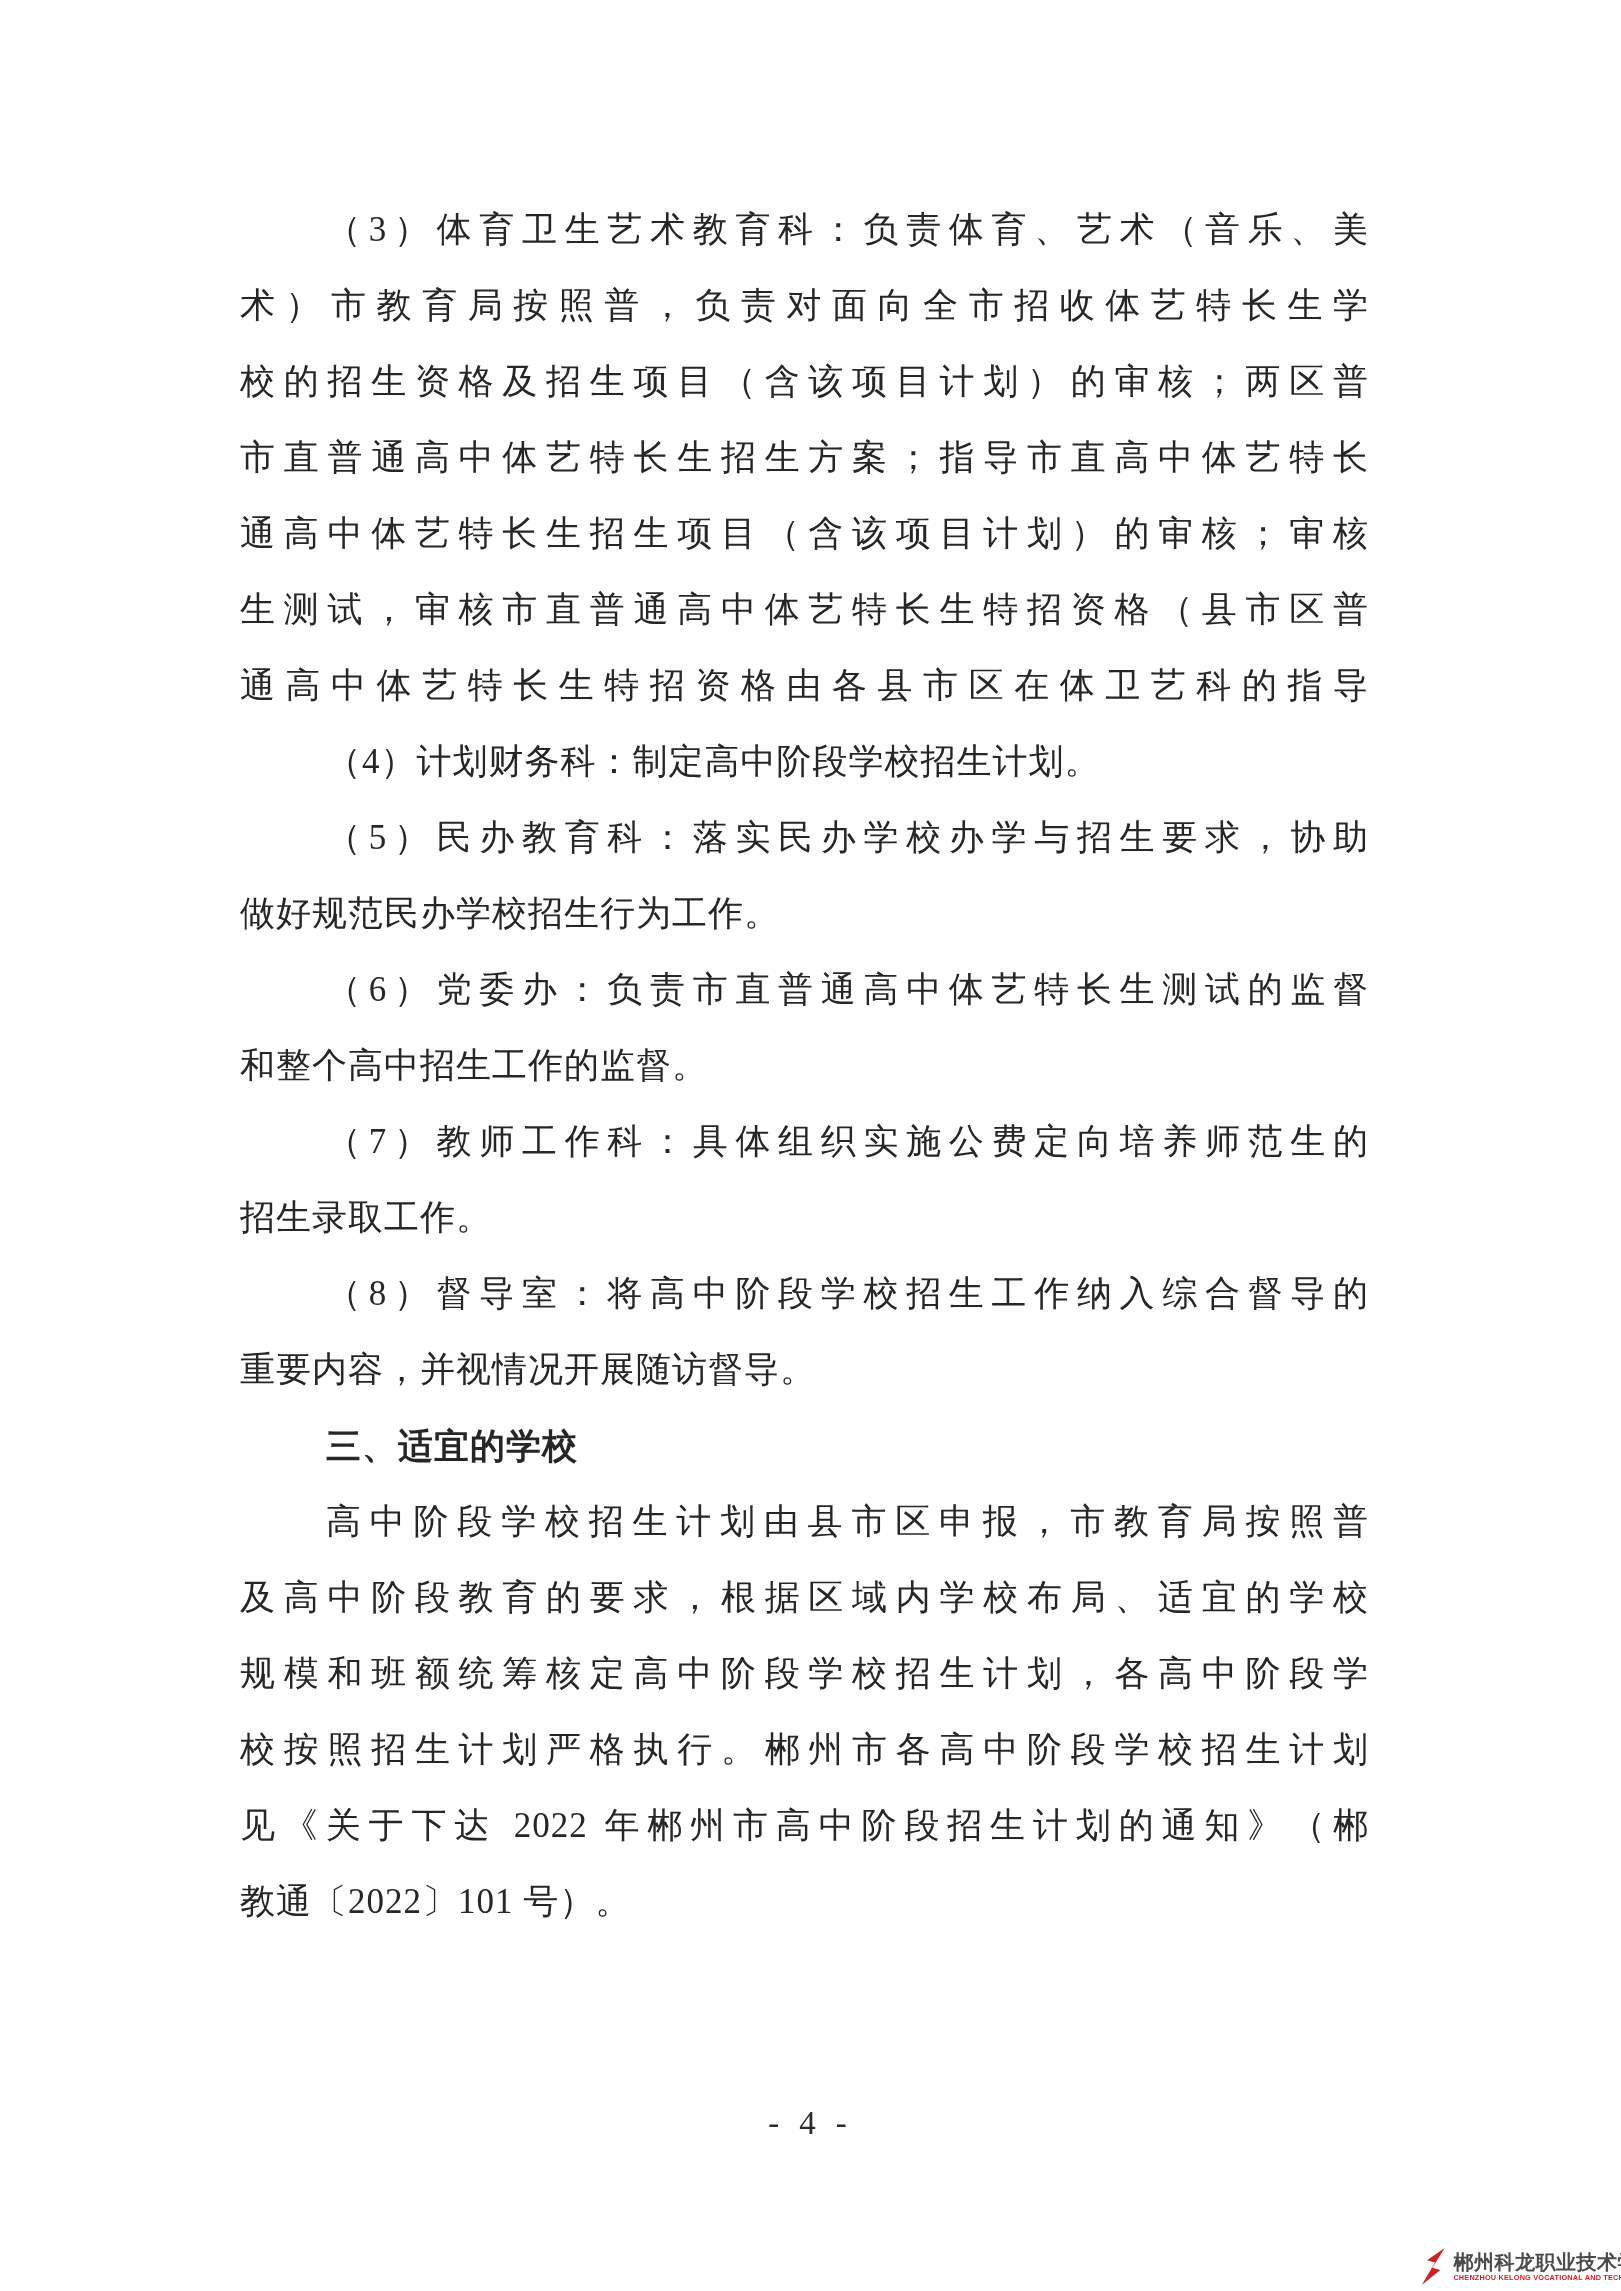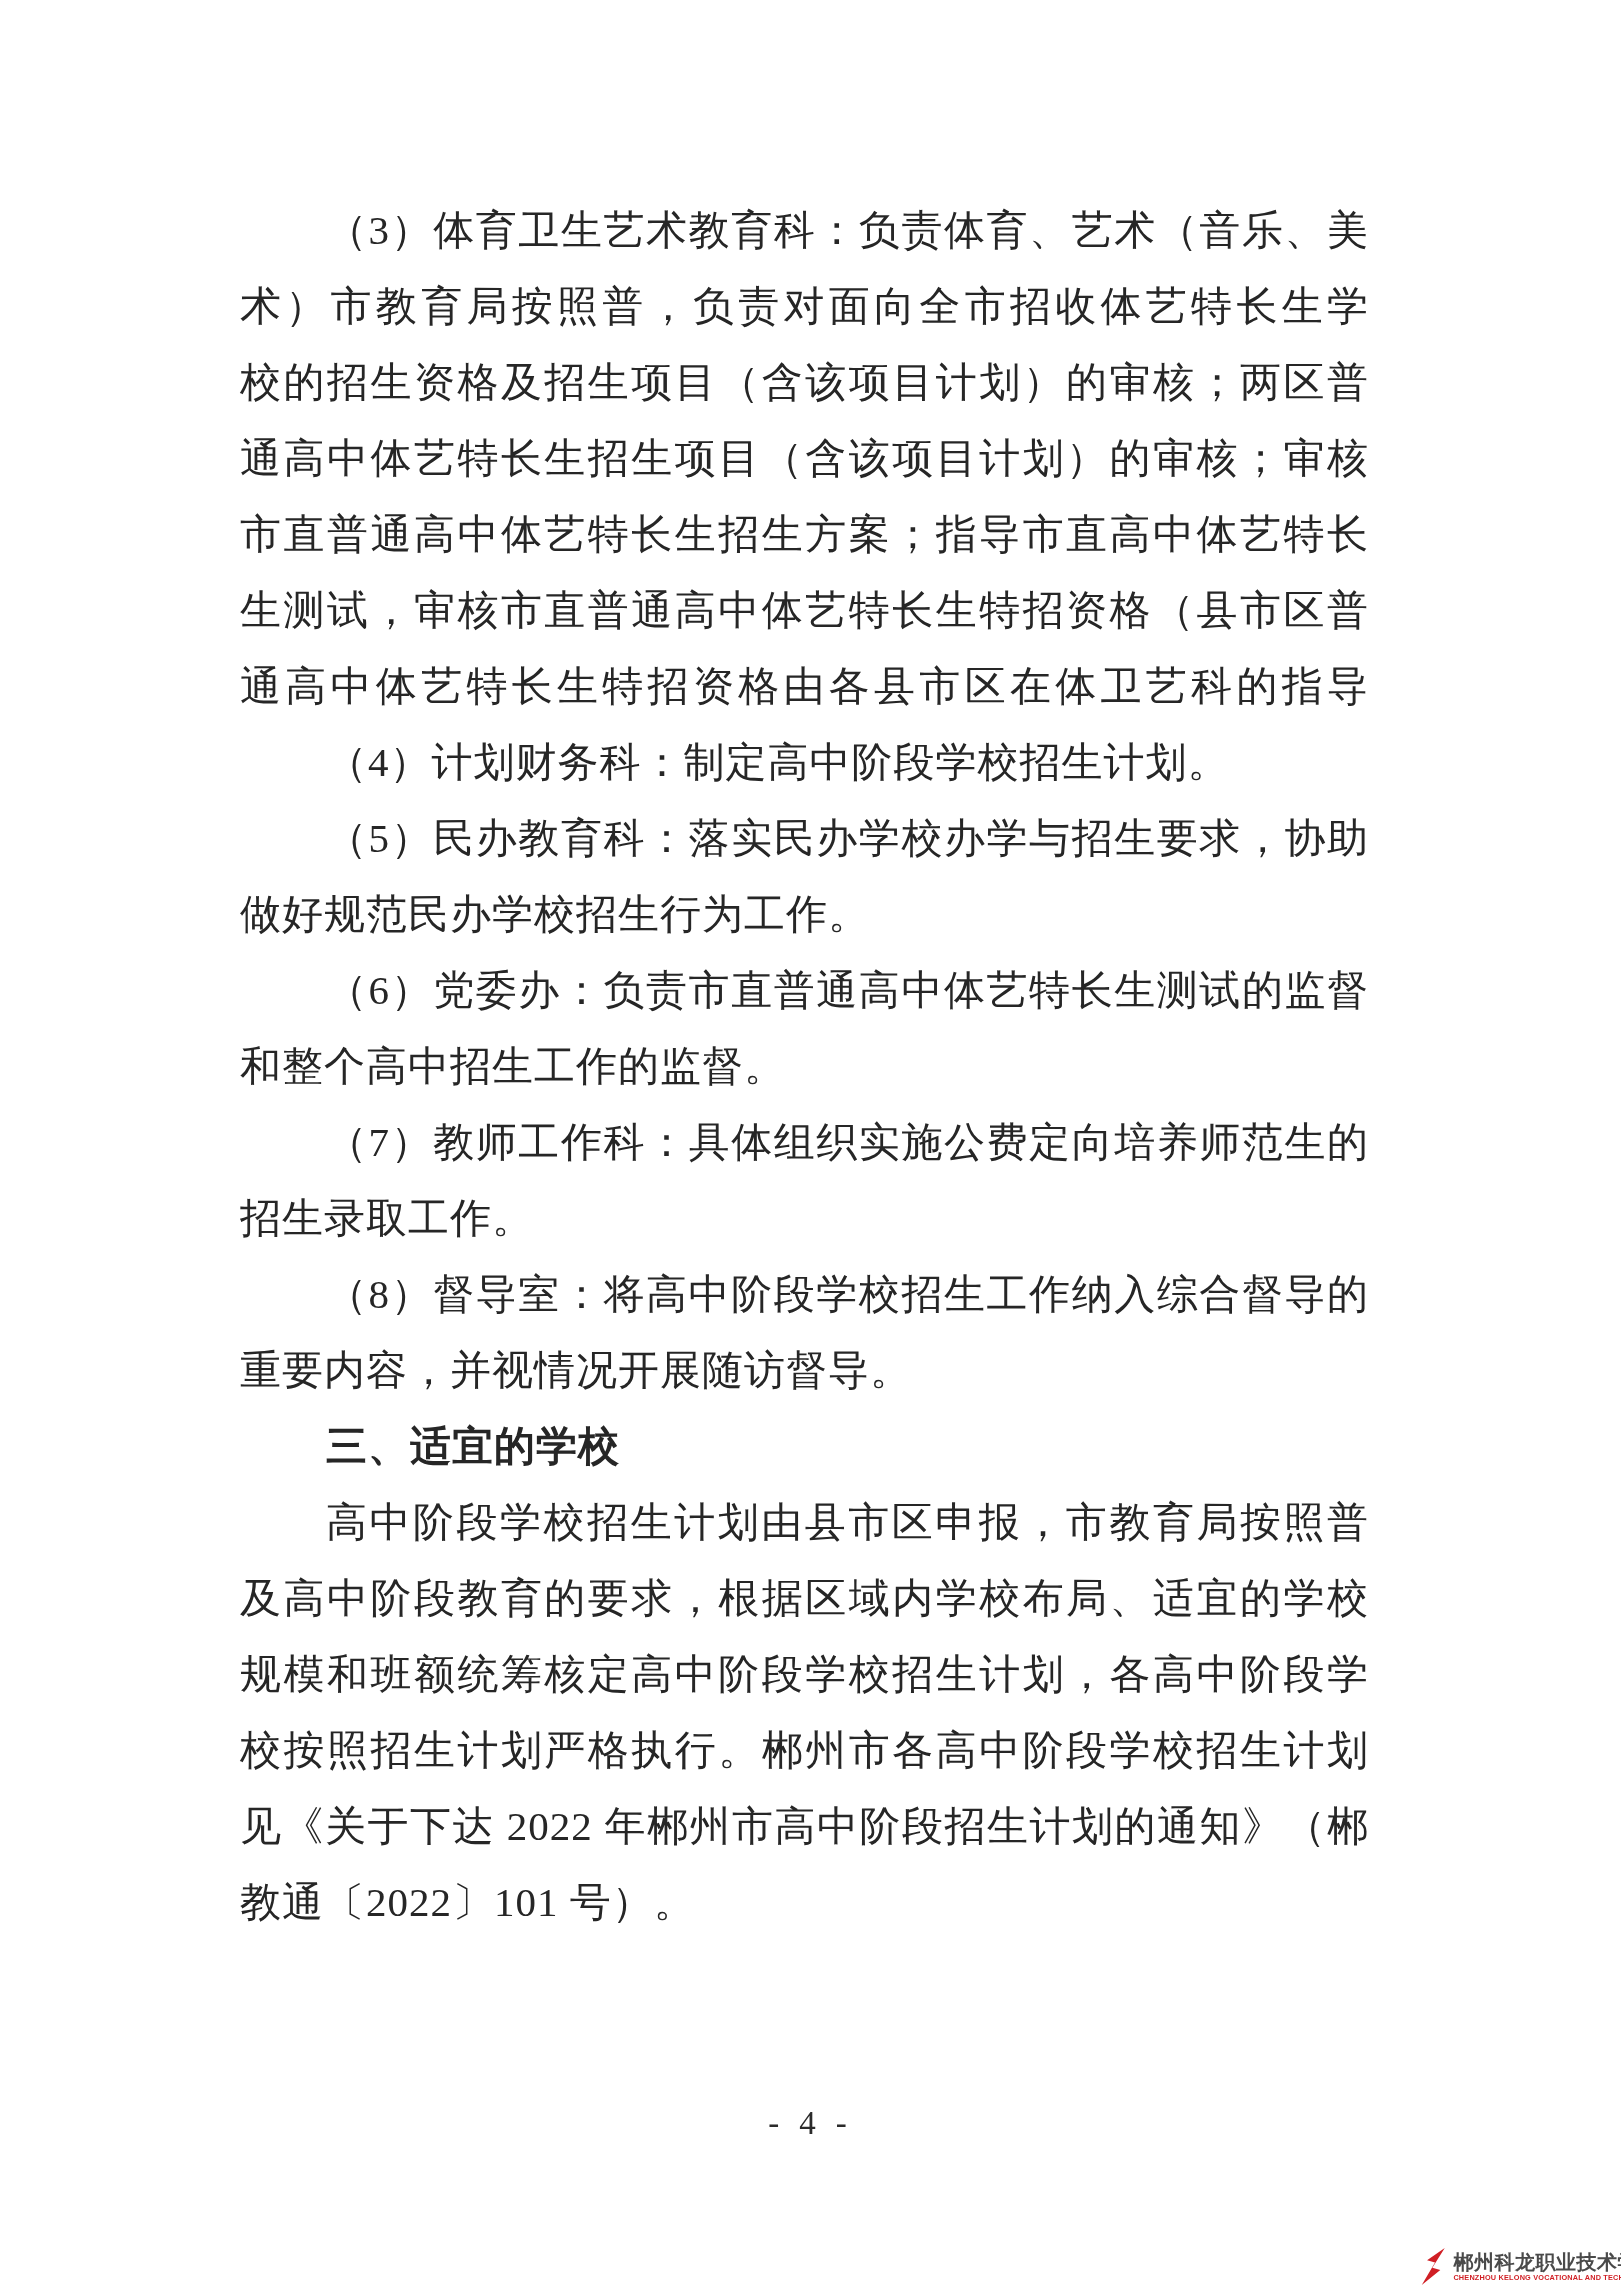--- a/index.html
+++ b/index.html
@@ -11,21 +11,21 @@
     color:#262626;
     font-family:"Liberation Serif","DejaVu Serif",serif;
     overflow:hidden;
   }
   .content{
     position:absolute;
     left:240px;top:192px;
     width:1129px;
   }
   .line{
-    font-size:41px;
+    font-size:35px;
     line-height:76px;
     letter-spacing:1px;
     text-align:justify;
     text-align-last:left;
     white-space:normal;
   }
   .line.fill{ text-align-last:justify; }
   .line.indent{ text-indent:86px; }
   .heading .line{
     font-family:"Liberation Sans","DejaVu Sans",sans-serif;
@@ -71,22 +71,22 @@
 </head>
 <body>
 
 <div class="page" style="background: rgb(255, 255, 255); color: rgb(38, 38, 38);">
 
   <main class="content" id="doc-content">
       <div class="para">
         <div class="line indent fill">（3）体育卫生艺术教育科：负责体育、艺术（音乐、美</div>
         <div class="line fill">术）市教育局按照普，负责对面向全市招收体艺特长生学</div>
         <div class="line fill">校的招生资格及招生项目（含该项目计划）的审核；两区普</div>
+        <div class="line fill">市直普通高中体艺特长生招生方案；指导市直高中体艺特长</div>
         <div class="line fill">通高中体艺特长生招生项目（含该项目计划）的审核；审核</div>
-        <div class="line fill">市直普通高中体艺特长生招生方案；指导市直高中体艺特长</div>
         <div class="line fill">生测试，审核市直普通高中体艺特长生特招资格（县市区普</div>
         <div class="line fill">通高中体艺特长生特招资格由各县市区在体卫艺科的指导</div>
       </div>
       <div class="para">
         <div class="line indent">（4）计划财务科：制定高中阶段学校招生计划。</div>
       </div>
       <div class="para">
         <div class="line indent fill">（5）民办教育科：落实民办学校办学与招生要求，协助</div>
         <div class="line">做好规范民办学校招生行为工作。</div>
       </div>

